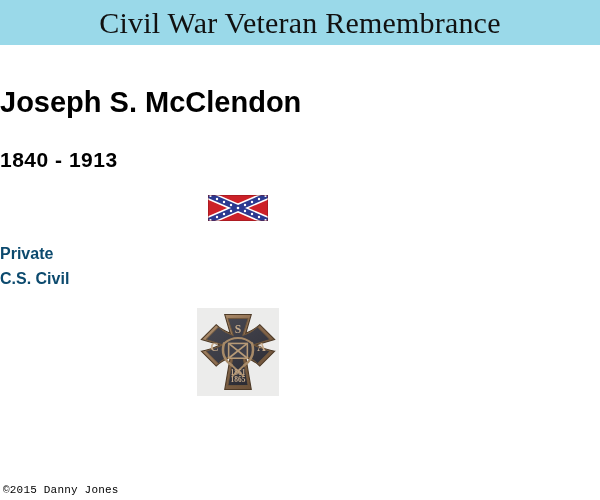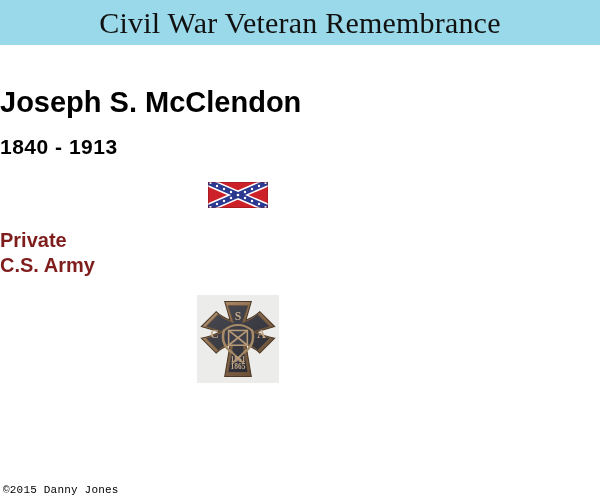--- a/index.html
+++ b/index.html
@@ -50,21 +50,21 @@
     margin-top: 42px;
     line-height: 1.1;
     white-space: nowrap;
   }
 
   .veteran-years {
     font-family: "Liberation Sans", sans-serif;
     font-weight: bold;
     font-size: 21px;
     color: #000000;
-    margin-top: 16px;
+    margin-top: 29px;
     letter-spacing: 0.5px;
   }
 
   
   .flag-wrap {
     margin-top: 23px;
     display: flex;
     justify-content: center;
   }
   .flag {
@@ -73,22 +73,22 @@
     display: block;
   }
 
   
   .service {
     margin-top: 20px;
   }
   .service-line {
     font-family: "Liberation Sans", sans-serif;
     font-weight: bold;
-    font-size: 20px;
-    color: #7f1d1d;
+    font-size: 16px;
+    color: #0c4a6e;
     line-height: 25px;
     white-space: nowrap;
   }
 
   
   .medal-wrap {
     margin-top: 17px;
     display: flex;
     justify-content: center;
   }
@@ -163,21 +163,21 @@
           <circle cx="32" cy="38" r="2.4"></circle>
         <circle cx="18" cy="44" r="2.4"></circle>
           <circle cx="5" cy="50" r="2.2"></circle>
       </g>
       <rect x="0" y="0" width="120" height="52" fill="none" stroke="#7a1418" stroke-width="1.5"></rect>
     </svg>
   </div>
 
   <div class="service">
     <div class="service-line">Private</div>
-    <div class="service-line">C.S. Army</div>
+    <div class="service-line">C.S. Civil</div>
   </div>
 
   <div class="medal-wrap">
     <div class="medal-plate">
       <svg class="medal" width="78" height="80" viewBox="0 0 100 102">
         <defs>
           <linearGradient id="bronze" x1="0" y1="0" x2="1" y2="1">
             <stop offset="0%" stop-color="#b99a78"></stop>
             <stop offset="45%" stop-color="#8a6a4d"></stop>
             <stop offset="100%" stop-color="#5e4630"></stop>

